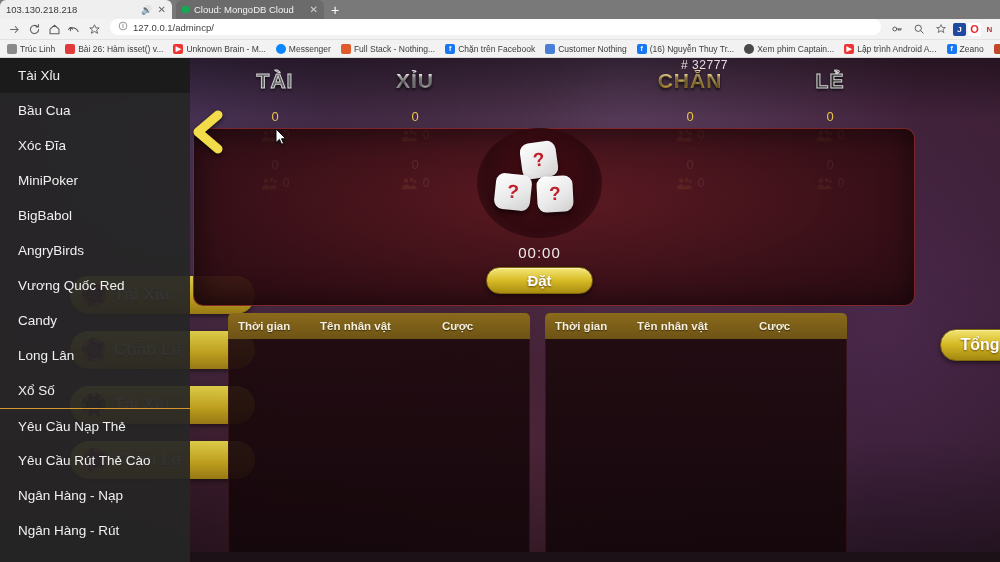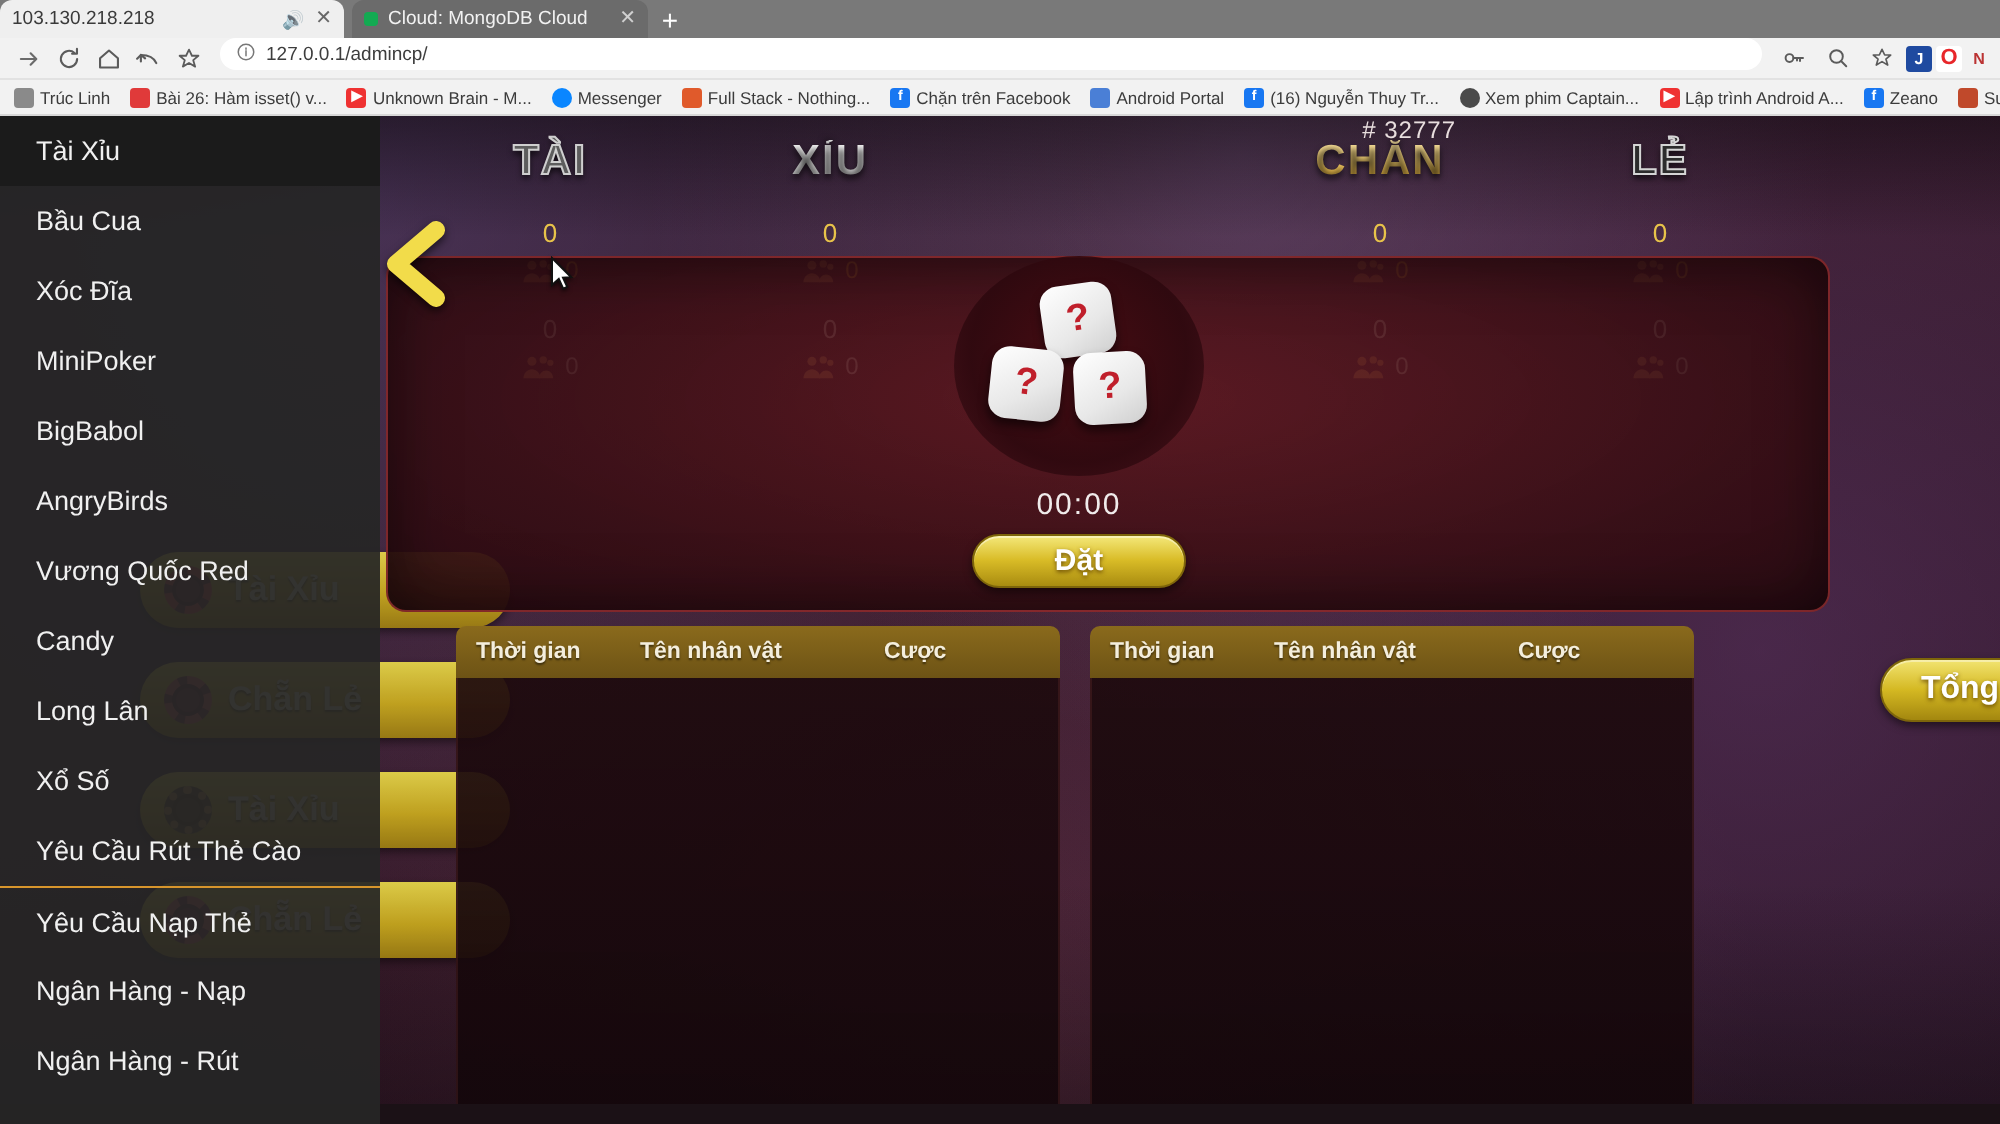--- a/index.html
+++ b/index.html
@@ -421,25 +421,25 @@
     </div>
   <div class="sb-item">
     <span>Candy</span>
     </div>
   <div class="sb-item">
     <span>Long Lân</span>
     </div>
   <div class="sb-item">
     <span>Xổ Số</span>
     </div>
-  <div class="sb-item">
-    <span>Yêu Cầu Rút Thẻ Cào</span>
-    </div>
   <div class="sb-item divider-top">
     <span>Yêu Cầu Nạp Thẻ</span>
+    </div>
+  <div class="sb-item">
+    <span>Yêu Cầu Rút Thẻ Cào</span>
     </div>
   <div class="sb-item">
     <span>Ngân Hàng - Nạp</span>
     </div>
   <div class="sb-item">
     <span>Ngân Hàng - Rút</span>
     </div>
 </div>
 
 <div class="browser">
@@ -541,21 +541,21 @@
     <div class="bm">
       <span class="bmico" style="background:#e05a2b;"></span>
       <span>Full Stack - Nothing...</span>
       </div>
     <div class="bm">
       <span class="bmico" style="background:#1877f2;">f</span>
       <span>Chặn trên Facebook</span>
       </div>
     <div class="bm">
       <span class="bmico" style="background:#4a7fd6;"></span>
-      <span>Android Portal</span>
+      <span>Customer Nothing</span>
       </div>
     <div class="bm">
       <span class="bmico" style="background:#1877f2;">f</span>
       <span>(16) Nguyễn Thuy Tr...</span>
       </div>
     <div class="bm">
       <span class="bmico" style="background:#4a4a4a;border-radius:50%;"></span>
       <span>Xem phim Captain...</span>
       </div>
     <div class="bm">

